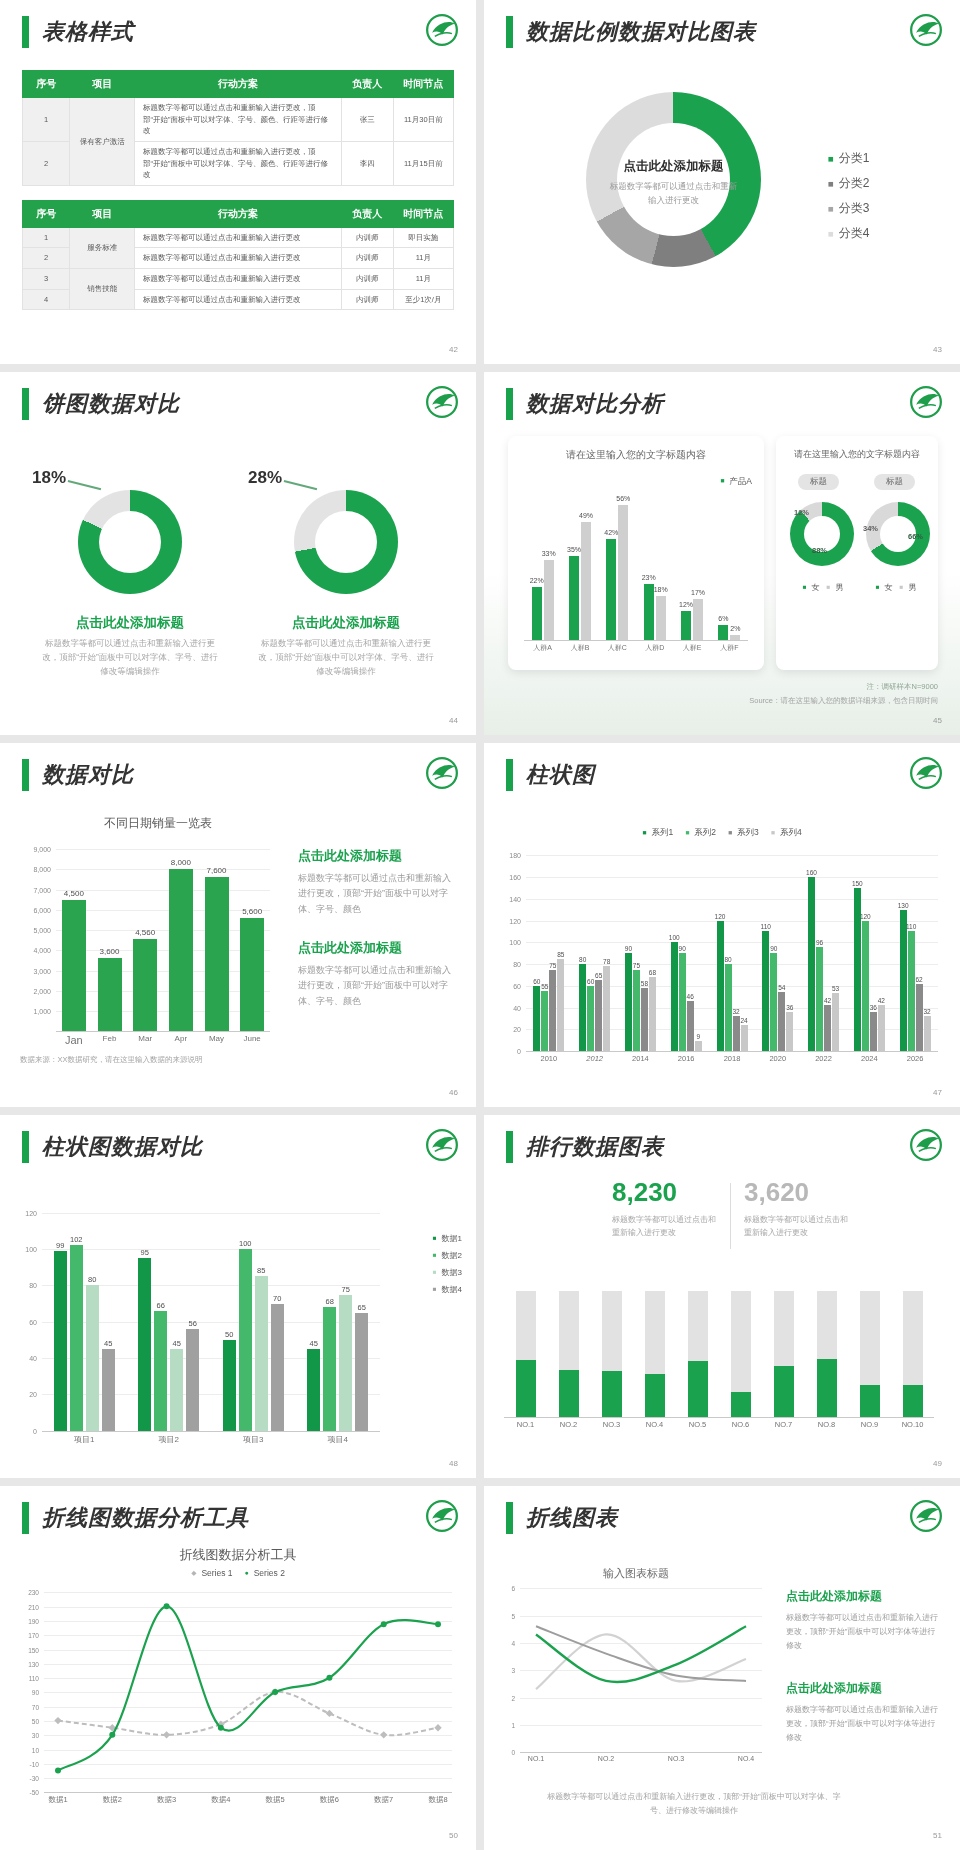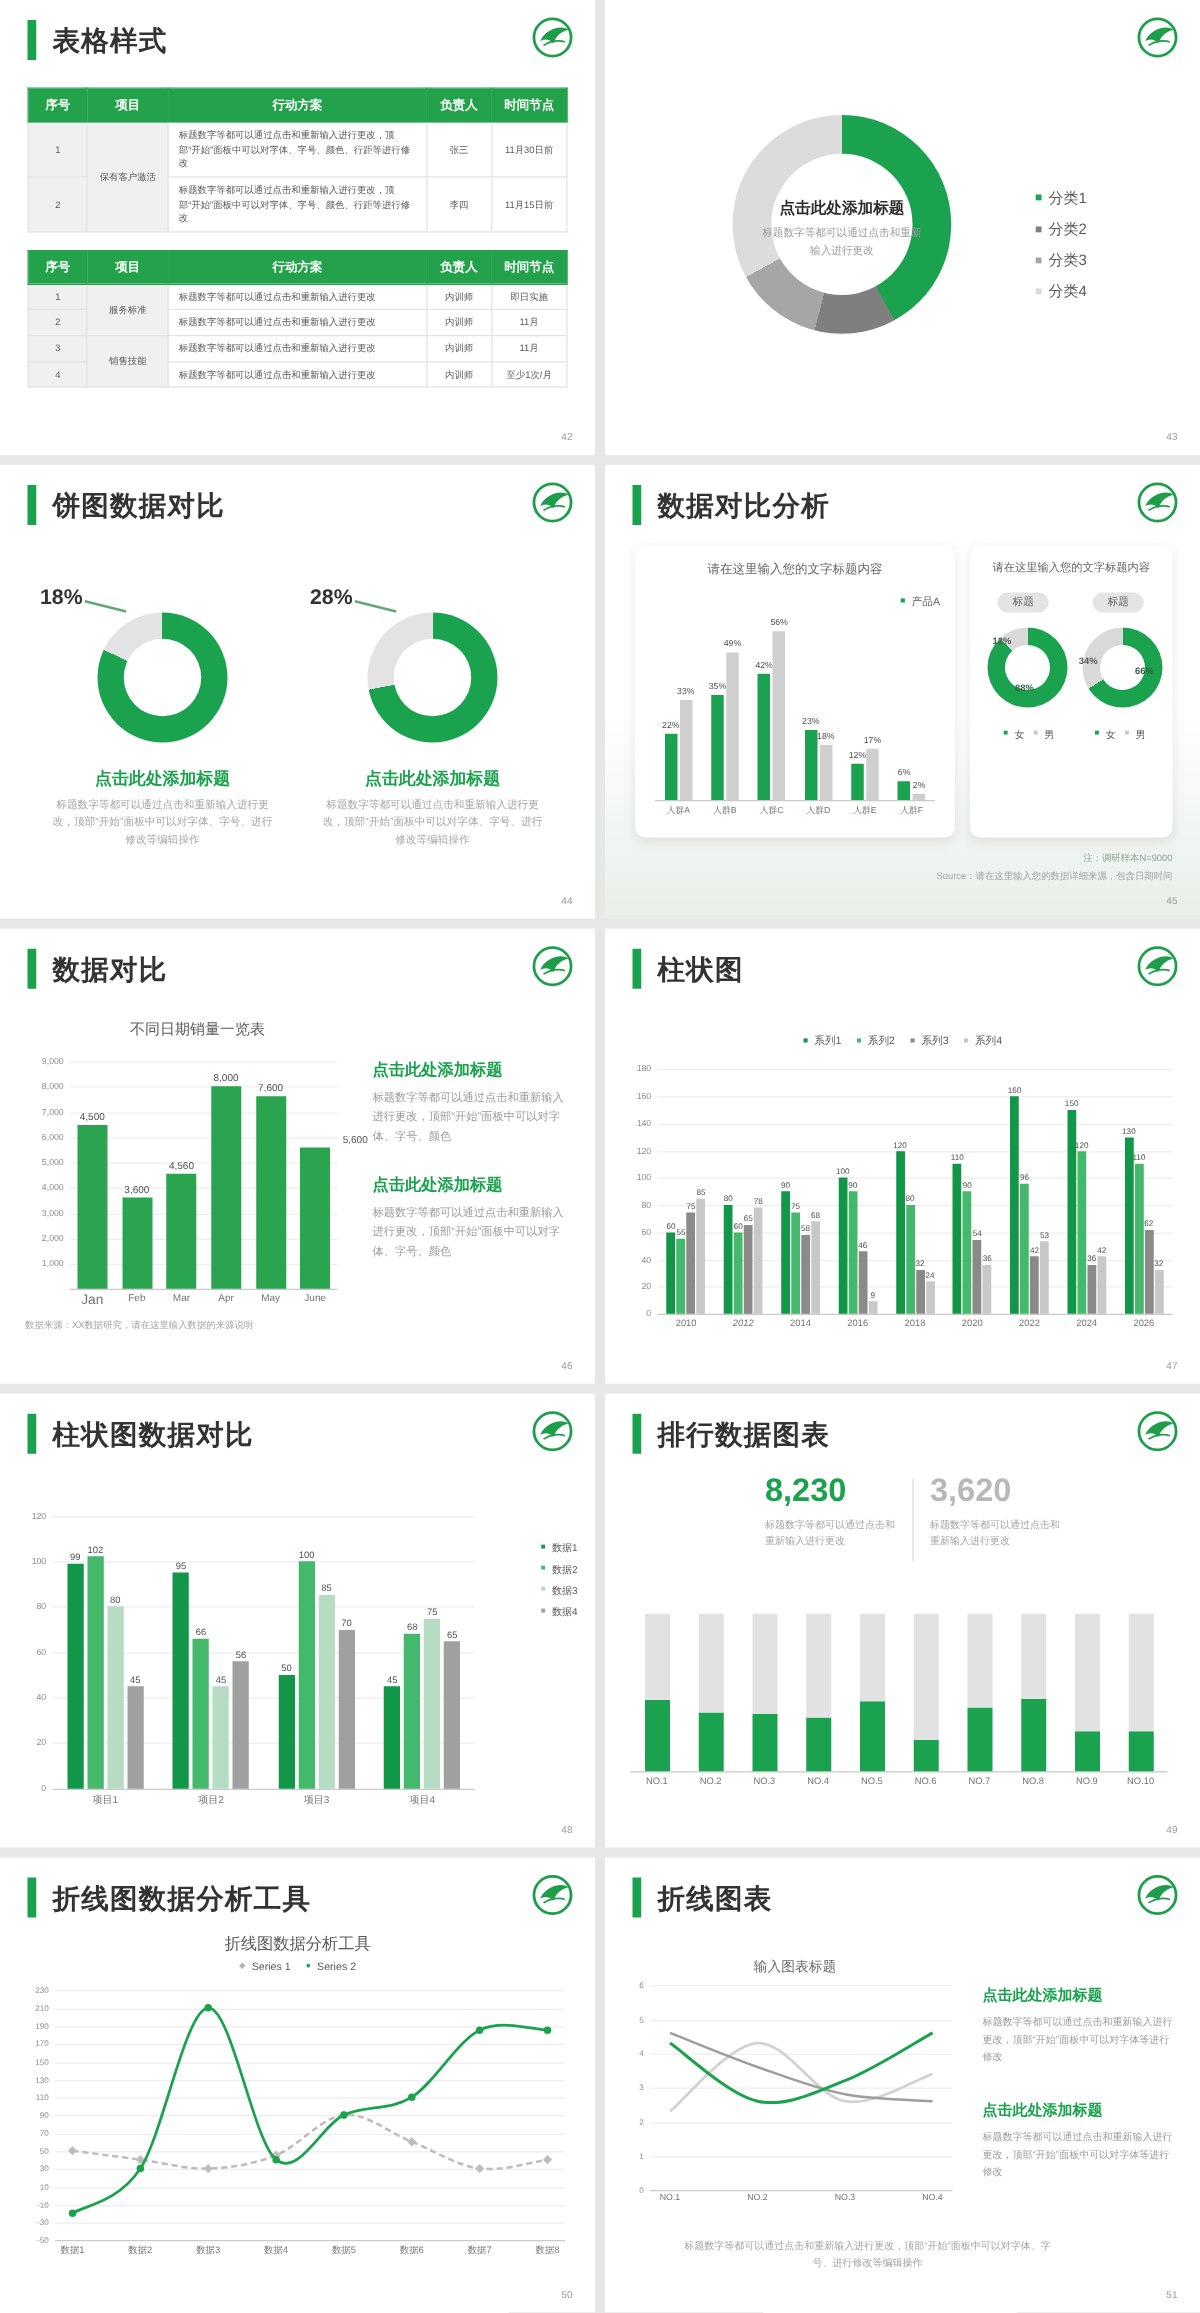--- a/index.html
+++ b/index.html
@@ -1,20 +1,20 @@
 <!DOCTYPE html>
 <html><head>
 <meta charset="utf-8">
 <style>
   html,body{margin:0;padding:0;}
   body{font-family:"Liberation Sans","DejaVu Sans",sans-serif;background:#e7e7e7;}
   .page{width:960px;height:1850px;display:grid;grid-template-columns:476px 476px;grid-template-rows:repeat(5,1fr);gap:8px;background:#e7e7e7;}
   .slide{position:relative;background:#fff;overflow:hidden;color:#333;}
   .slide.s45bg{background:linear-gradient(180deg,#ffffff 0 55%,#e7efe8 100%);}
-  .s-head{position:absolute;top:16px;left:22px;display:flex;align-items:flex-end;}
+  .s-head{position:absolute;top:16px;left:22px;display:flex;align-items:center;font-style:italic;}
   .s-bar{width:7px;height:32px;background:#18a24b;margin-right:13px;}
   .s-title{font-size:22px;font-weight:bold;color:#333;letter-spacing:1px;}
   .s-logo{position:absolute;right:16px;top:12px;width:36px;height:36px;}
   .pageno{position:absolute;right:18px;bottom:10px;font-size:8px;color:#9a9a9a;}
   
   .t42wrap{position:absolute;left:22px;top:70px;right:22px;}
   .tbl{width:100%;border-collapse:collapse;table-layout:fixed;}
   .tbl th{background:#23a24b;color:#fff;font-size:10px;font-weight:bold;padding:6px 2px;border:1px solid #23a24b;}
   .tbl td{border:1px solid #e2e2e2;font-size:7.5px;color:#595959;text-align:center;padding:4px 3px;background:#fff;line-height:1.55;}
   .tbl td.gray{background:#f0f0f0;}
@@ -153,20 +153,24 @@
             <td>内训师</td>
             <td>至少1次/月</td>
           </tr>
         </tbody>
       </table>
     </div>
     <span class="pageno">42</span>
   </div>
 
   <div class="slide">
+    <div class="s-head">
+      <span class="s-bar"></span>
+      <span class="s-title">数据比例数据对比图表</span>
+    </div>
     <span class="s-logo"><svg width="36" height="36" viewBox="0 0 40 40">
           <circle cx="20" cy="20" r="16.5" fill="none" stroke="#1e9e4a" stroke-width="2.5"></circle>
           <path d="M9 23 C15 11 29 9 34 13 C27 15 23 19 21 25 C17 21 13 21 9 23 Z" fill="#1e9e4a"></path>
           <path d="M12 27 C18 23 26 22 31 24" stroke="#1e9e4a" stroke-width="1.6" fill="none"></path>
         </svg></span>
     <div class="dwrap" style="left:102px;top:92px;width:175px;height:175px;">
         <div class="donut" style="left: 0px; top: 0px; width: 175px; height: 175px; background: conic-gradient(rgb(27, 162, 78) 0%, rgb(27, 162, 78) 42%, rgb(127, 127, 127) 42%, rgb(127, 127, 127) 54%, rgb(166, 166, 166) 54%, rgb(166, 166, 166) 67%, rgb(220, 220, 220) 67%, rgb(220, 220, 220) 100%);"></div>
         <div class="hole" style="left: 31px; top: 31px; width: 113px; height: 113px;"></div>
       </div>
     <div class="dcenter" style="left:122px;top:158px;width:135px;">
@@ -357,21 +361,21 @@
         <div class="bar" style="left: 113.167px; top: 103.787px; width: 24px; height: 92.2133px; background: rgb(42, 164, 79);"></div>
         <div class="blb" style="left: 108.167px; top: 92.7867px; width: 34px; font-size: 8px;">4,560</div>
         <div class="xl" style="left: 107.333px; top: 199px; width: 35.6667px; font-size: 8px;">Mar</div>
         <div class="bar" style="left: 148.833px; top: 34.2222px; width: 24px; height: 161.778px; background: rgb(42, 164, 79);"></div>
         <div class="blb" style="left: 143.833px; top: 23.2222px; width: 34px; font-size: 8px;">8,000</div>
         <div class="xl" style="left: 143px; top: 199px; width: 35.6667px; font-size: 8px;">Apr</div>
         <div class="bar" style="left: 184.5px; top: 42.3111px; width: 24px; height: 153.689px; background: rgb(42, 164, 79);"></div>
         <div class="blb" style="left: 179.5px; top: 31.3111px; width: 34px; font-size: 8px;">7,600</div>
         <div class="xl" style="left: 178.667px; top: 199px; width: 35.6667px; font-size: 8px;">May</div>
         <div class="bar" style="left: 220.167px; top: 82.7556px; width: 24px; height: 113.244px; background: rgb(42, 164, 79);"></div>
-        <div class="blb" style="left: 215.167px; top: 71.7556px; width: 34px; font-size: 8px; margin-left: 32px;">5,600</div>
+        <div class="blb" style="left: 215.167px; top: 71.7556px; width: 34px; font-size: 8px;">5,600</div>
         <div class="xl" style="left: 214.333px; top: 199px; width: 35.6667px; font-size: 8px;">June</div>
       </div>
     <div class="tblock" style="left:298px;top:104px;width:158px;">
       <div class="tb-h">点击此处添加标题</div>
       <div class="tb-b">标题数字等都可以通过点击和重新输入进行更改，顶部“开始”面板中可以对字体、字号、颜色</div>
     </div>
     <div class="tblock" style="left:298px;top:196px;width:158px;">
       <div class="tb-h">点击此处添加标题</div>
       <div class="tb-b">标题数字等都可以通过点击和重新输入进行更改，顶部“开始”面板中可以对字体、字号、颜色</div>
     </div>

